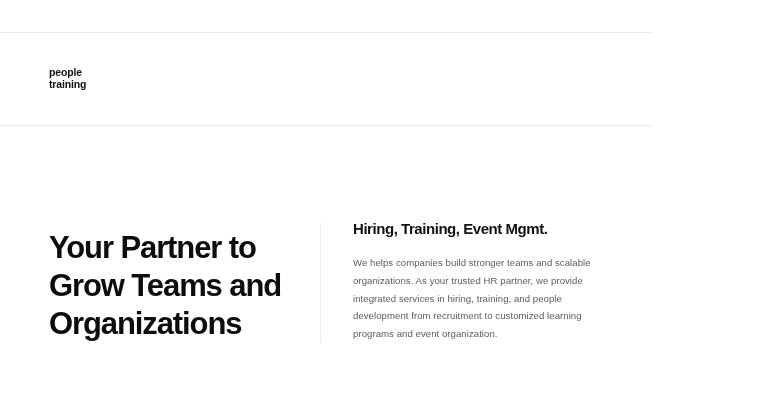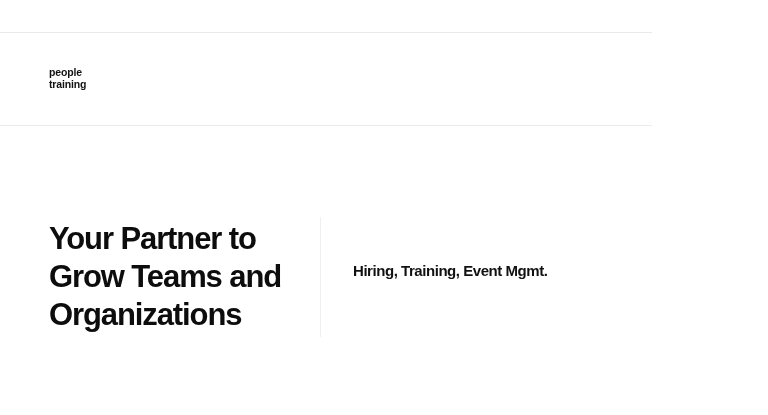--- a/index.html
+++ b/index.html
@@ -71,21 +71,21 @@
     width: 768px;
     height: 300px;
   }
 
   .hero-inner {
     position: absolute;
     left: 49px;
     top: 91px;
     width: 670px;
     display: flex;
-    align-items: center;
+    align-items: flex-end;
   }
 
   .hero-left {
     width: 271px;
     flex: 0 0 271px;
   }
 
   .hero-title {
     font-family: "Liberation Sans", sans-serif;
     font-size: 31px;
@@ -148,19 +148,20 @@
     <div class="hero-inner">
 
       <div class="hero-left">
         <h1 class="hero-title">Your Partner to Grow Teams and Organizations</h1>
       </div>
 
       <div class="hero-divider"></div>
 
       <div class="hero-right">
         <h2 class="hero-subtitle">Hiring, Training, Event Mgmt.</h2>
+        <p class="hero-body">We helps companies build stronger teams and scalable organizations. As your trusted HR partner, we provide integrated services in hiring, training, and people development from recruitment to customized learning programs and event organization.</p>
       </div>
 
     </div>
 
   </section>
 
 </div>
 
 </body></html>

